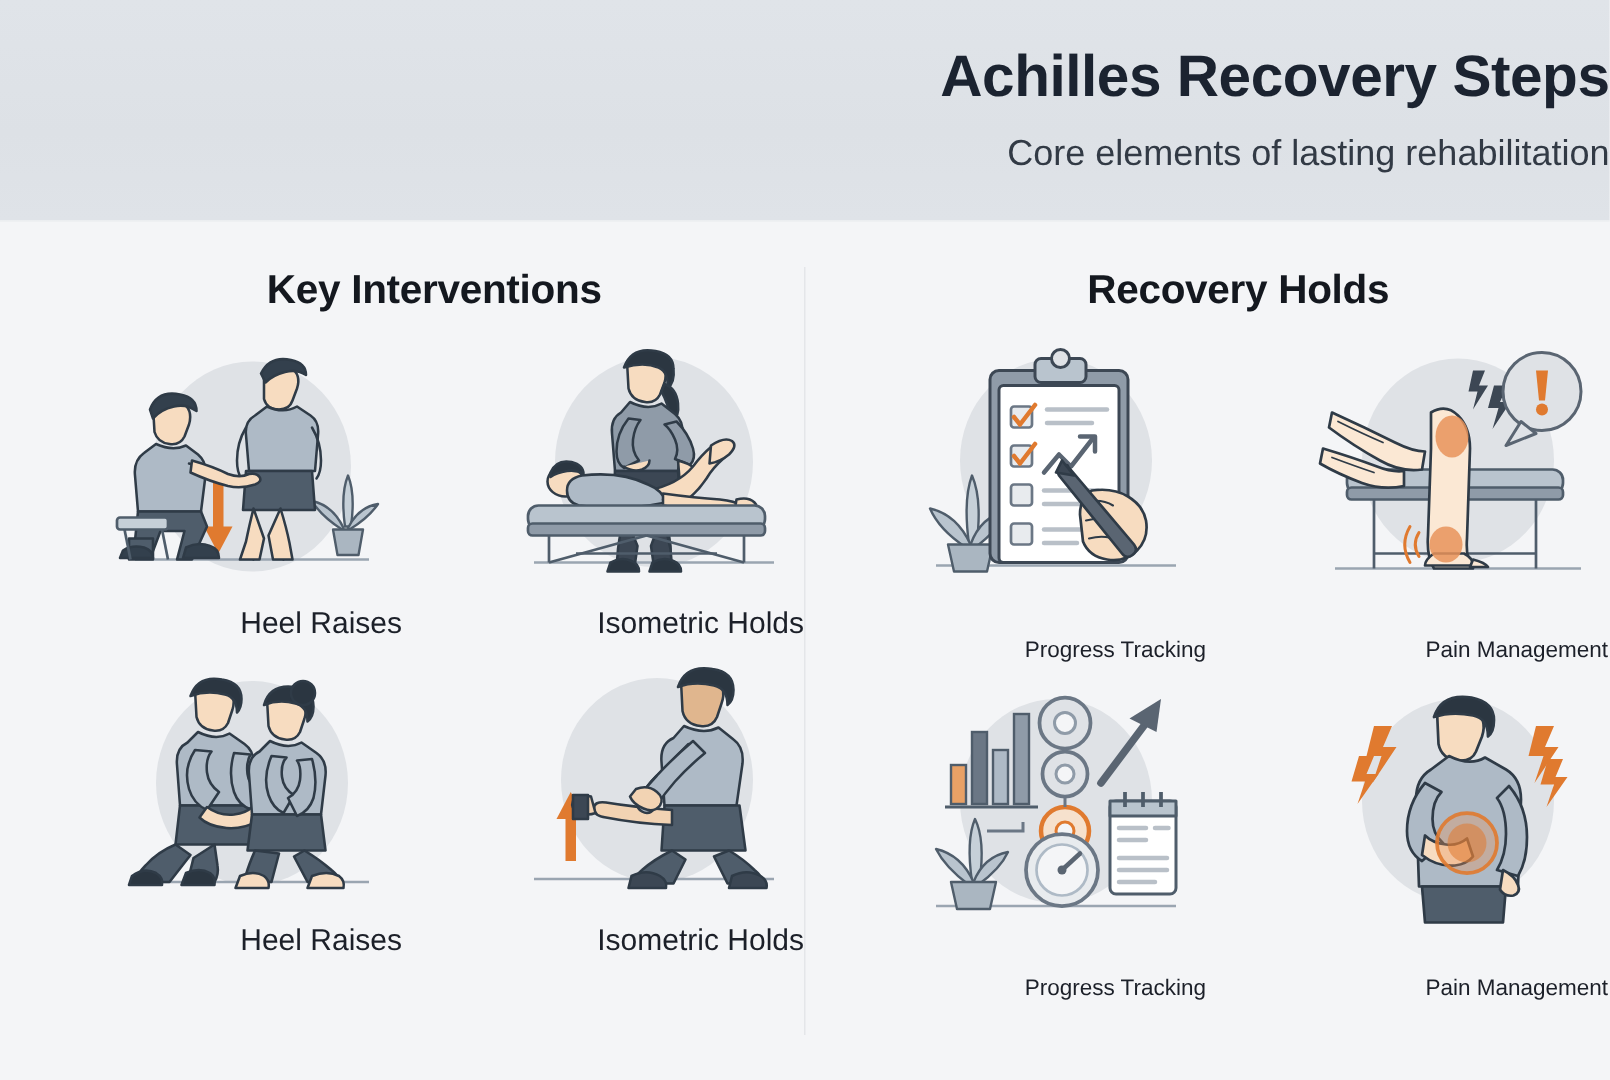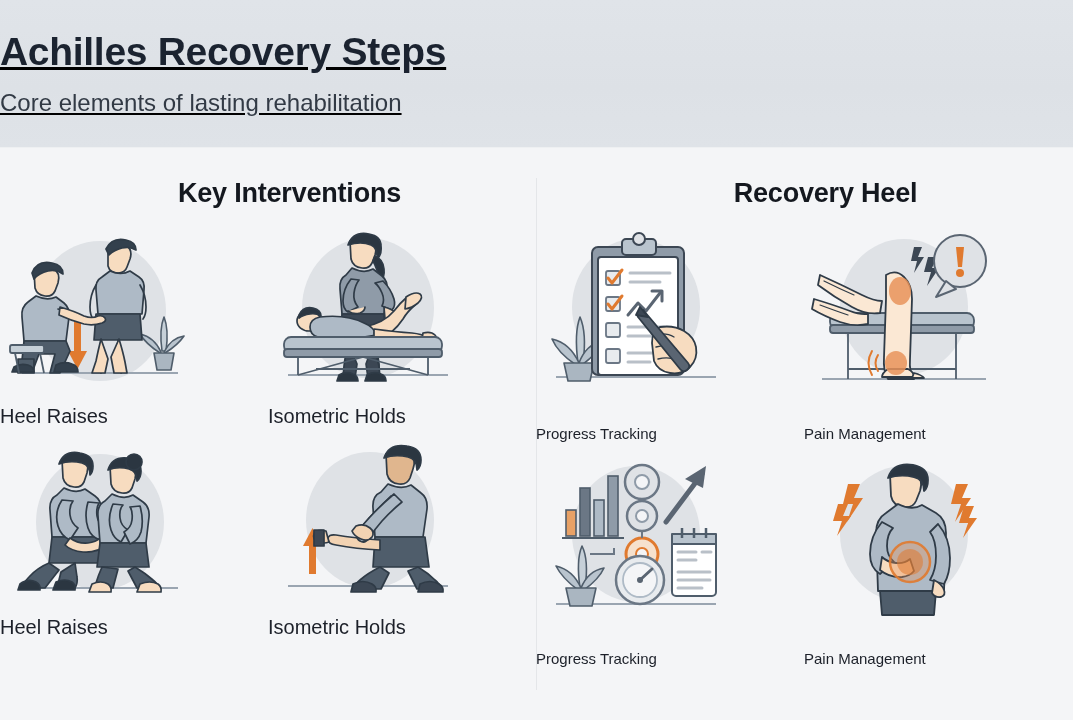--- a/index.html
+++ b/index.html
@@ -10,23 +10,22 @@
     background:#f4f5f7;
     overflow:hidden;
   }
   .page { position:relative; width:1073px; height:720px; background:#f4f5f7; }
 
   
   .header {
     height:148px; width:100%;
     background:linear-gradient(180deg,#e0e4e9 0%,#dde1e6 60%,#dfe3e8 100%);
     display:flex; flex-direction:column;
-    align-items:flex-start; justify-content:center;
+    align-items:flex-end; justify-content:center;
     border-bottom:1px solid #eef0f2;
-    text-decoration:underline;
   }
   .title {
     font-size:39px; font-weight:bold; color:#1b2330;
     letter-spacing:-0.3px; line-height:1.1;
   }
   .subtitle {
     font-size:24px; font-weight:normal; color:#323a45;
     margin-top:16px; line-height:1.1;
   }
 
@@ -41,21 +40,21 @@
   .col-title {
     text-align:center; font-size:27px; font-weight:bold;
     color:#14181f; letter-spacing:-0.2px;padding-left:43px;
   }
 
   .grid {
     margin-top:14px;
     display:grid; grid-template-columns:1fr 1fr;
     row-gap:6px;
   }
-  .cell { display:flex; flex-direction:column; align-items:flex-start; }
+  .cell { display:flex; flex-direction:column; align-items:flex-end; }
   .art { width:200px; height:180px; display:block; }
   .caption {
     font-size:20px; color:#1c2029; margin-top:2px;
     text-align:center; white-space:nowrap;
   }
   .col-right .caption { font-size:15px;margin-top:22px; }
 </style>
 </head>
 <body>
 
@@ -249,21 +248,21 @@
               <path d="M88 92 q8 -3 14 2 q5 4 2 9 q-4 5 -11 2 q-7 -3 -9 -8z" fill="#f2d3b3"></path>
             </g>
           </svg>
           <div class="caption">Isometric Holds</div>
         </div>
 
       </div>
     </div>
 
     <div class="column col-right">
-      <div class="col-title">Recovery Heel</div>
+      <div class="col-title">Recovery Holds</div>
 
       <div class="grid">
 
         <div class="cell">
           <svg class="art" viewBox="0 0 200 180">
             <ellipse cx="100" cy="84" rx="64" ry="68" fill="#dfe2e6"></ellipse>
             <line x1="20" y1="154" x2="180" y2="154" stroke="#9aa5b1" stroke-width="1.8"></line>
 
             <g stroke="#4f5d6b" stroke-width="1.6" stroke-linejoin="round">
               <path d="M42 140 q-4 -30 2 -46 q7 16 3 46z" fill="#c6d0d8"></path>

